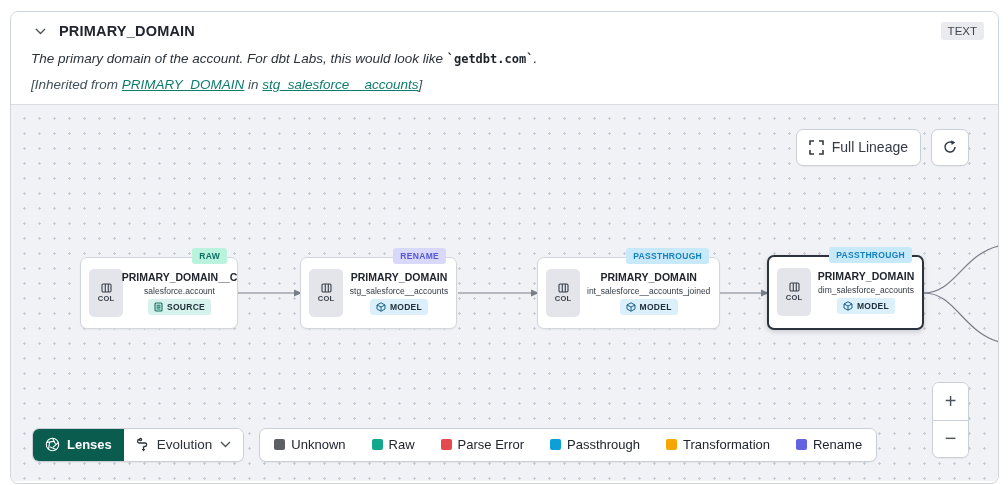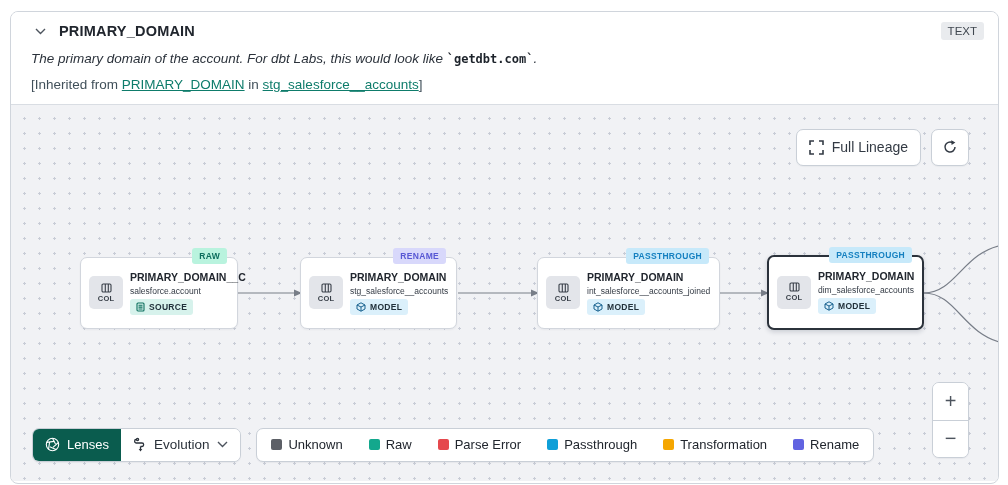--- a/index.html
+++ b/index.html
@@ -10,21 +10,21 @@
 
   
   .hdr { padding:10px 14px 12px 20px; background:#fff; }
   .hdr-row { display:flex; align-items:center; gap:10px; }
   .hdr-title { font-size:14.5px; font-weight:bold; color:#21262e; letter-spacing:.2px; }
   .chev-btn { display:flex; align-items:center; justify-content:center; width:18px; height:18px; cursor:pointer; color:#4d545e; }
   .spacer { flex:1; }
   .type-badge { font-size:11.5px; color:#404750; background:#e9ebee; border-radius:3px; padding:3px 7px; font-weight:500; }
   .desc { margin-top:9px; font-size:13.5px; font-style:italic; color:#2b323b; line-height:1.45; }
   .desc code { font-style:normal; font-weight:bold; font-family:"DejaVu Sans Mono", monospace; font-size:12px; color:#1d232b; }
-  .inherited { margin-top:8px; font-size:13.5px; color:#41505a; }
+  .inherited { margin-top:8px; font-size:13.5px; font-style:italic; color:#41505a; }
   .inherited a { color:#0e7c6b; text-decoration:underline; cursor:pointer; }
 
   
   .canvas { position:relative; width:100%; height:377px; border-top:1px solid #d9dde3;
             background-color:#f1f2f5;
             background-image:radial-gradient(circle, #c8ccd6 1px, rgba(0,0,0,0) 1.2px);
             background-size:15px 15px; background-position:6px 6px; overflow:hidden; }
   svg.edges { position:absolute; left:0; top:0; pointer-events:none; }
 
   
@@ -37,36 +37,36 @@
   
   .node { position:absolute; height:72px; background:#fff; border:1px solid #d2d6dd; border-radius:7px;
           display:flex; align-items:center; gap:7px; padding:6px 8px; cursor:pointer;
           box-shadow:0 1px 2px rgba(30,40,60,.05); }
   .node.selected { border:2px solid #2b323b; box-shadow:0 2px 5px rgba(30,40,60,.18); }
   .node-badge { position:absolute; top:-10px; right:10px; font-size:8.5px; font-weight:bold; letter-spacing:.3px;
                 padding:3px 7px; border-radius:3px; }
   .badge-raw { background:#b9f3de; color:#0c6e5d; }
   .badge-rename { background:#d8d8fb; color:#5757d4; }
   .badge-passthrough { background:#c7e9fa; color:#1580c0; }
-  .col-chip { width:34px; height:33px; background:#e3e5ea; border-radius:5px; display:flex; flex-direction:column;
+  .col-chip { width:34px; height:48px; background:#e3e5ea; border-radius:5px; display:flex; flex-direction:column;
               align-items:center; justify-content:center; gap:1px; flex:none; color:#383f48; }
   .col-chip .col-txt { font-size:7.5px; font-weight:bold; letter-spacing:.2px; }
-  .node-body { display:flex; flex-direction:column; align-items:flex-start; gap:3px; min-width:0; }
+  .node-body { display:flex; flex-direction:column; align-items:center; gap:3px; min-width:0; }
   .node-title { font-size:10.5px; font-weight:bold; color:#21262e; white-space:nowrap; }
   .node-sub { font-size:8.5px; color:#333a44; white-space:nowrap; }
   .kind-tag { display:flex; align-items:center; gap:4px; font-size:8.5px; font-weight:bold; color:#22313b;
               border-radius:3px; padding:3px 6px; letter-spacing:.3px; }
   .kind-source { background:#d7f2ec; }
   .kind-model { background:#dbf0fb; }
 
   
   .toolbar { position:absolute; left:21px; bottom:19px; display:flex; align-items:stretch; gap:15px; }
   .lens-group { display:flex; border:1px solid #c9cfd7; border-radius:7px; overflow:hidden; background:#fff; height:34px;
                 box-shadow:0 1px 1px rgba(30,40,60,.05); }
-  .lenses-btn { display:flex; align-items:center; gap:7px; background:#0a5c4e; color:#fff; font-size:13px; font-weight:normal;
+  .lenses-btn { display:flex; align-items:center; gap:7px; background:#0a5c4e; color:#fff; font-size:13px; font-weight:bold;
                 padding:0 12px; cursor:pointer; }
   .lens-select { display:flex; align-items:center; gap:8px; padding:0 12px; font-size:13.5px; color:#2b323b; cursor:pointer; background:#fff; }
   .legend { display:flex; align-items:center; gap:26px; border:1px solid #c9cfd7; border-radius:7px; background:#fff;
             padding:0 14px; height:34px; box-shadow:0 1px 1px rgba(30,40,60,.05); }
   .legend-item { display:flex; align-items:center; gap:6px; font-size:13px; color:#21262e; }
   .swatch { width:11px; height:11px; border-radius:2px; flex:none; }
 
   
   .zoom-ctrl { position:absolute; right:29px; bottom:23px; width:37px; border:1px solid #c9cfd7; border-radius:7px;
                background:#fff; overflow:hidden; box-shadow:0 1px 1px rgba(30,40,60,.05); }

